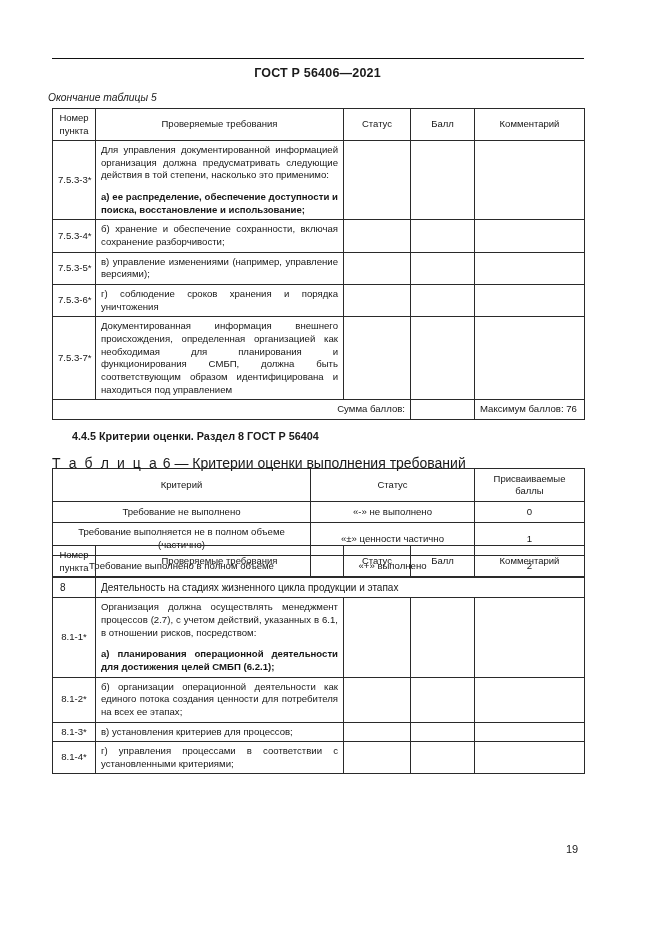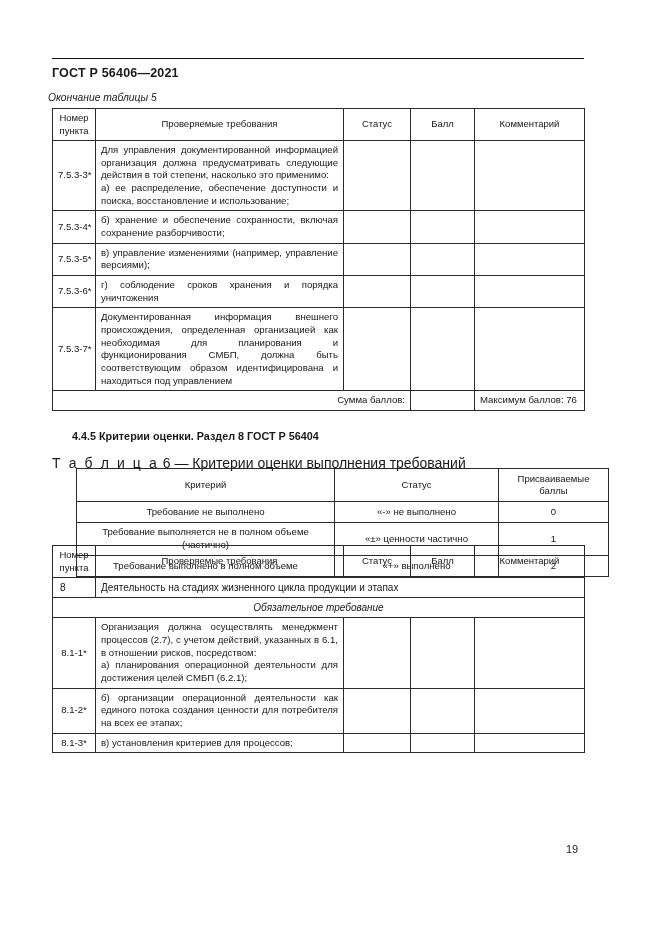--- a/index.html
+++ b/index.html
@@ -22,21 +22,21 @@
     width: 661px;
     height: 935px;
   }
 
   
   .doc-header {
     position: absolute;
     left: 52px;
     top: 58px;
     width: 532px;
-    text-align: left;
+    text-align: center;
   }
   .doc-header .rule {
     border-top: 1.4px solid #111;
     width: 100%;
     margin-bottom: 4px;
   }
   .doc-header .std-id {
     font-size: 12.5px;
     font-weight: bold;
     letter-spacing: 0.2px;
@@ -107,20 +107,22 @@
     text-align: justify;
     text-justify: inter-word;
     vertical-align: top !important;
     padding: 4px 7px 4px 6px;
     hyphens: manual;
   }
   .req-cell p {
     margin: 0;
   }
   .req-cell p + p {
+    margin-top: 9px;
+    font-weight: bold;
   }
   .blank-cell { }
 
   .sum-label {
     text-align: right;
     padding-right: 7px;
   }
   .sum-max {
     text-align: left;
     padding-left: 9px;
@@ -131,21 +133,20 @@
     left: 52px;
     top: 108px;
     width: 532px;
   }
 
   
   #table6-criteria {
     left: 52px;
     top: 468px;
     width: 532px;
-    margin-left: 24px;
   }
   #table6-criteria td {
     text-align: center;
     padding: 3.5px 5px;
   }
 
   
   #table6-main {
     left: 52px;
     top: 545px;
@@ -316,23 +317,20 @@
         <td class="hdr-cell">Балл</td>
         <td class="hdr-cell">Комментарий</td>
       </tr>
 
       <tr class="section-row">
         <td class="num-cell">8</td>
         <td colspan="4">Деятельность на стадиях жизненного цикла продукции и этапах</td>
       </tr>
 
 
-      <tr class="mandatory-row">
-        <td colspan="5">Обязательное требование</td>
-      </tr>
 
       <tr>
         <td class="num-cell">8.1-1*</td>
         <td class="req-cell">
           <p>Организация должна осуществлять менеджмент процессов (2.7), с учетом действий, указанных в 6.1, в отношении рисков, посредством:</p>
           <p>а) планирования операционной деятельности для достижения целей СМБП (6.2.1);</p>
         </td>
         <td class="blank-cell"></td>
         <td class="blank-cell"></td>
         <td class="blank-cell"></td>
@@ -351,18 +349,27 @@
       <tr>
         <td class="num-cell">8.1-3*</td>
         <td class="req-cell">
           <p>в) установления критериев для процессов;</p>
         </td>
         <td class="blank-cell"></td>
         <td class="blank-cell"></td>
         <td class="blank-cell"></td>
       </tr>
 
+      <tr>
+        <td class="num-cell">8.1-4*</td>
+        <td class="req-cell">
+          <p>г) управления процессами в соответствии с установленными критериями;</p>
+        </td>
+        <td class="blank-cell"></td>
+        <td class="blank-cell"></td>
+        <td class="blank-cell"></td>
+      </tr>
     </tbody>
   </table>
 
   <div class="page-number">19</div>
 
 </div>
 
 </body></html>

